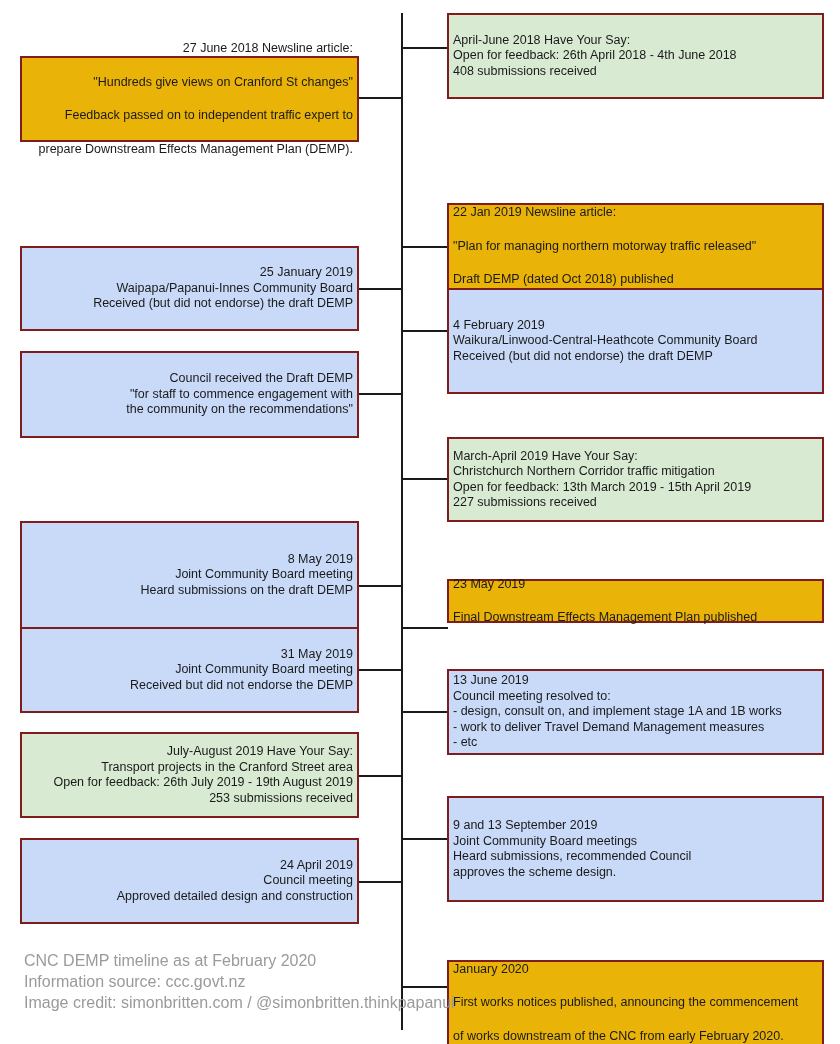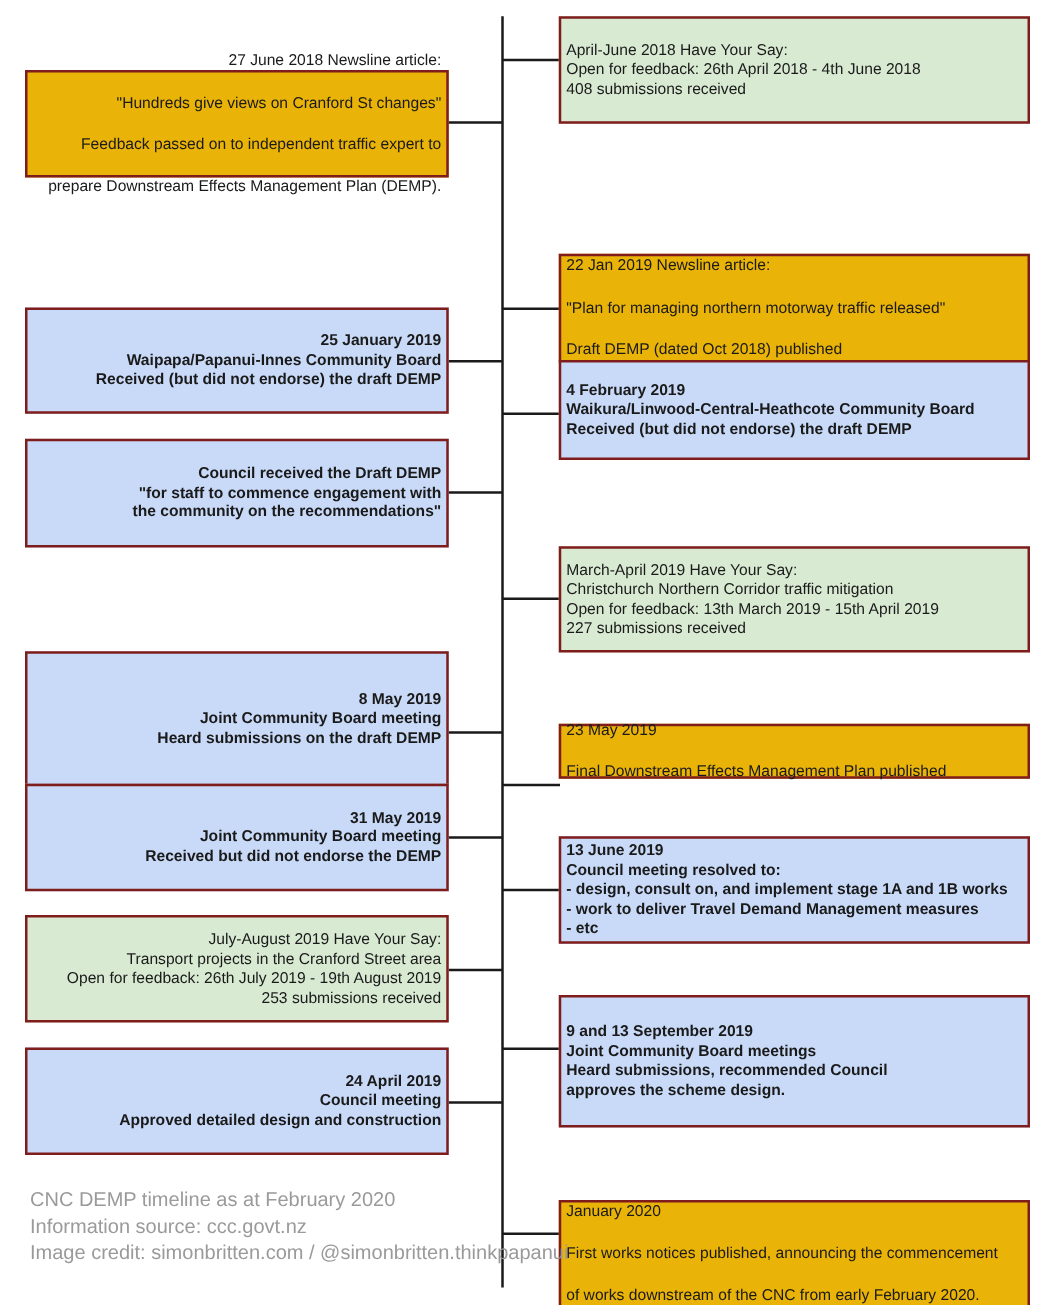--- a/index.html
+++ b/index.html
@@ -5,21 +5,21 @@
   html, body { margin:0; padding:0; background:#ffffff; }
   body { width:840px; height:1044px; position:relative; overflow:hidden;
          font-family:"Liberation Sans", sans-serif; color:#1a1a1a; }
   .spine { position:absolute; left:401px; top:13px; width:2px; height:1017px; background:#1a1a1a; }
   .box { position:absolute; box-sizing:border-box; border:2px solid #7f1d1d;
          font-size:12.5px; line-height:15.5px; display:flex; flex-direction:column; justify-content:center; }
   .box.left { left:20px; width:339px; text-align:right; padding:0 4px 0 6px; }
   .box.right { left:447px; width:377px; text-align:left; padding:0 4px; }
   .box.green { background:#d9ead3; }
   .box.pink { background:#eab308;gap:18px; }
-  .box.blue { background:#c9daf8;font-weight:bold; }
+  .box.blue { background:#c9daf8; }
   .box .line { display:block; white-space:nowrap; }
   .conn { position:absolute; height:2px; background:#1a1a1a; }
   .conn.l { left:358px; width:44px; }
   .conn.r { left:402px; width:46px; }
   .credits { position:absolute; left:24px; top:952px; font-size:16px; color:#9a9a9a; }
   .credits div { height:21px; }
 </style>
 </head>
 <body>
 
@@ -48,21 +48,21 @@
 </div>
 
 <div class="conn l" style="top:288px"></div>
 <div class="box left blue" style="top:246px;height:85px">
   <span class="line">25 January 2019</span>
   <span class="line">Waipapa/Papanui-Innes Community Board</span>
   <span class="line">Received (but did not endorse) the draft DEMP</span>
 </div>
 
 <div class="conn r" style="top:330px"></div>
-<div class="box right blue" style="top:288px;height:80px">
+<div class="box right blue" style="top:288px;height:106px">
   <span class="line">4 February 2019</span>
   <span class="line">Waikura/Linwood-Central-Heathcote Community Board</span>
   <span class="line">Received (but did not endorse) the draft DEMP</span>
 </div>
 
 <div class="conn l" style="top:393px"></div>
 <div class="box left blue" style="top:351px;height:87px">
   <span class="line">Council received the Draft DEMP</span>
   <span class="line">"for staff to commence engagement with</span>
   <span class="line">the community on the recommendations"</span>

